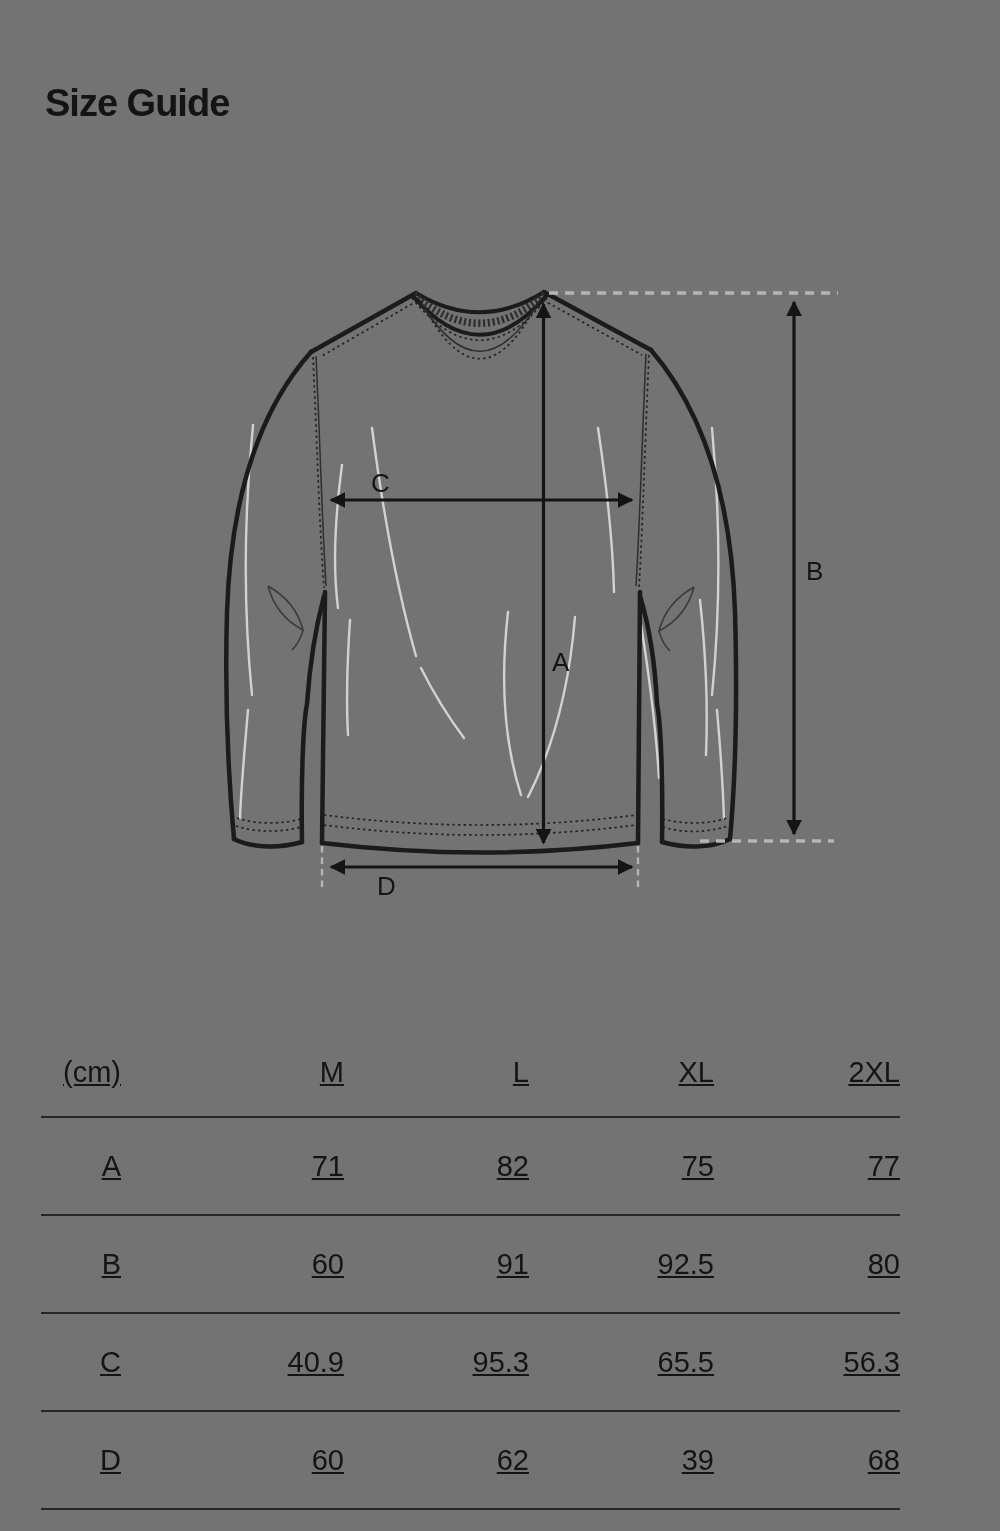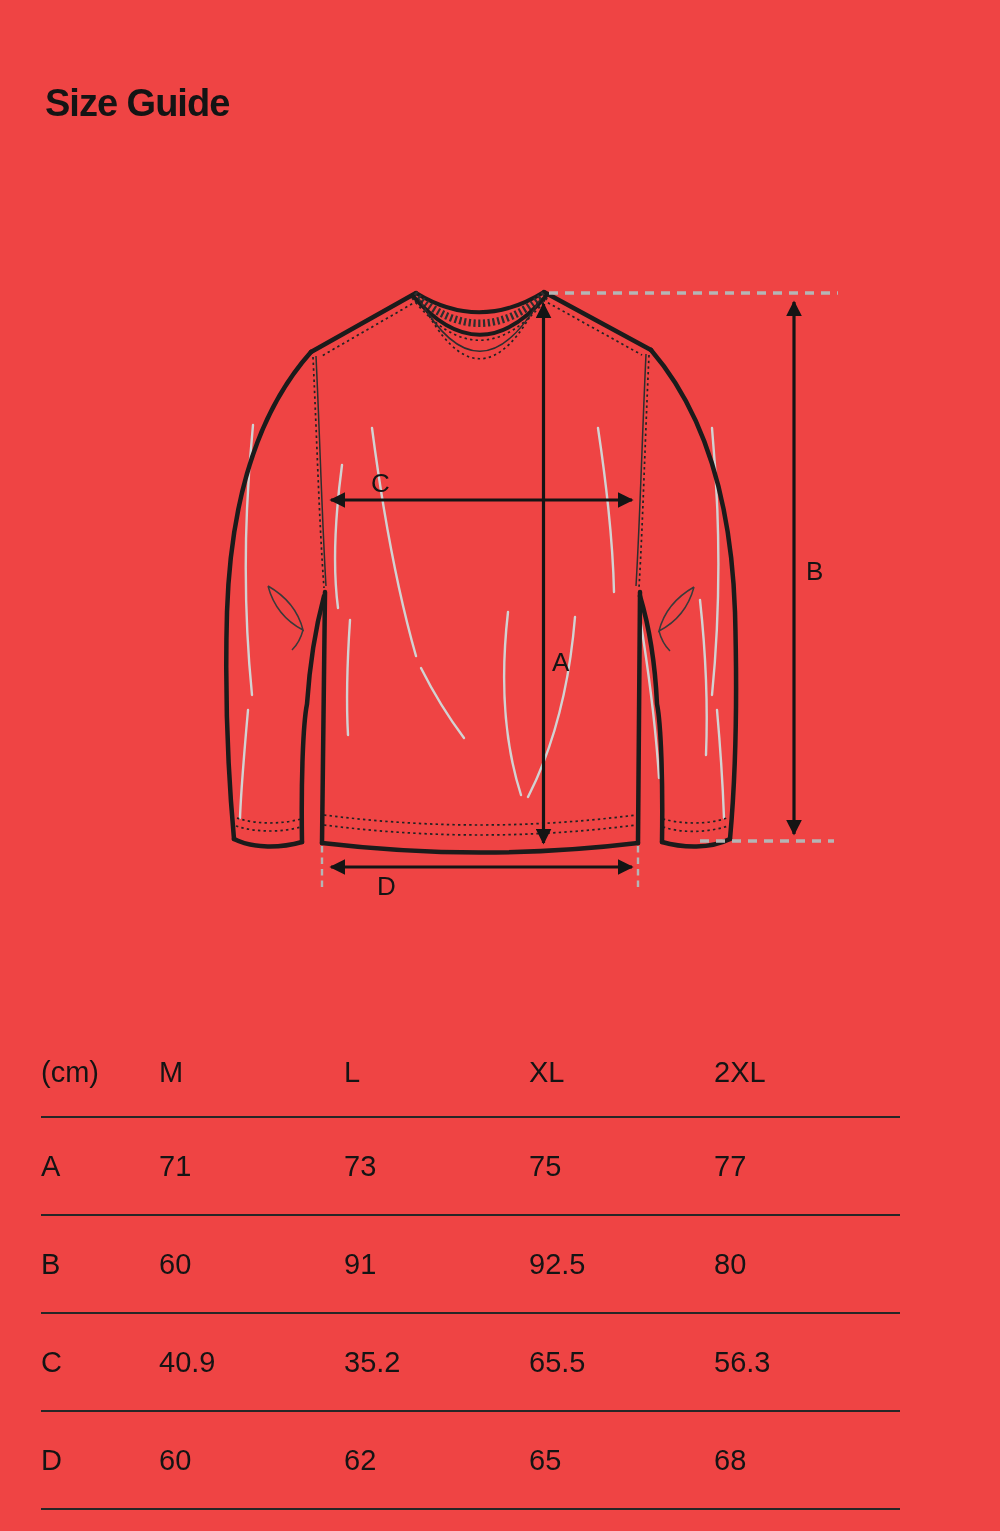--- a/index.html
+++ b/index.html
@@ -1,21 +1,21 @@
 <!DOCTYPE html>
 <html style="--outline: #1b1b1b; --guide: #b5b5b5; --wrinkle: #d2d2d2; --text: #141414; --table_line: #262626;"><head>
 <meta charset="utf-8">
 <style>
   :root{
     --outline:#1b1b1b; --guide:#b5b5b5; --wrinkle:#d2d2d2;
     --text:#141414; --table_line:#262626;
   }
   html,body{margin:0;padding:0;background:#fff;}
   .canvas{
-    position:relative;width:1000px;height:1531px;background:#ef4444;
+    position:relative;width:1000px;height:1531px;background:#737373;
     font-family:"Liberation Sans",sans-serif;color:var(--text,#141414);
     overflow:hidden;
   }
   .page-title{
     position:absolute;left:45px;top:84px;margin:0;
     font-size:38px;line-height:38px;font-weight:700;letter-spacing:-1px;
     color:var(--text,#141414);
   }
   .diagram{position:absolute;left:0;top:250px;width:1000px;height:680px;}
   .diagram svg{display:block;width:1000px;height:680px;}
@@ -32,21 +32,21 @@
   .guide{stroke:var(--guide,#b5b5b5);stroke-width:3.4;fill:none;stroke-dasharray:9 7;}
   .guide-v{stroke:var(--guide,#b5b5b5);stroke-width:2.4;fill:none;stroke-dasharray:6.5 5;}
   .dim-label{font-family:"Liberation Sans",sans-serif;font-size:26px;fill:var(--text,#141414);}
 
   .size-table{
     position:absolute;left:41px;top:1029px;width:859px;
     border-collapse:collapse;table-layout:fixed;
     font-size:29px;color:var(--text,#141414);
   }
   .size-table th,.size-table td{
-    font-weight:400;text-align:left;vertical-align:middle;padding:0;
+    font-weight:400;text-align:right;vertical-align:middle;padding:0;text-decoration:underline;
   }
   .size-table th:first-child,.size-table td:first-child{padding-right:38px;}
   .size-table thead tr{height:88px;}
   .size-table tbody tr{height:98px;}
   .size-table tr{border-bottom:2px solid var(--table_line,#262626);}
 </style>
 </head>
 <body>
 
 <div class="canvas">
@@ -159,41 +159,41 @@
         <th>M</th>
         <th>L</th>
         <th>XL</th>
         <th>2XL</th>
       </tr>
     </thead>
     <tbody>
       <tr>
         <td>A</td>
         <td>71</td>
-        <td>73</td>
+        <td>82</td>
         <td>75</td>
         <td>77</td>
       </tr>
       <tr>
         <td>B</td>
         <td>60</td>
         <td>91</td>
         <td>92.5</td>
         <td>80</td>
       </tr>
       <tr>
         <td>C</td>
         <td>40.9</td>
-        <td>35.2</td>
+        <td>95.3</td>
         <td>65.5</td>
         <td>56.3</td>
       </tr>
       <tr>
         <td>D</td>
         <td>60</td>
         <td>62</td>
-        <td>65</td>
+        <td>39</td>
         <td>68</td>
       </tr>
     </tbody>
   </table>
 
 </div>
 
 </body></html>

